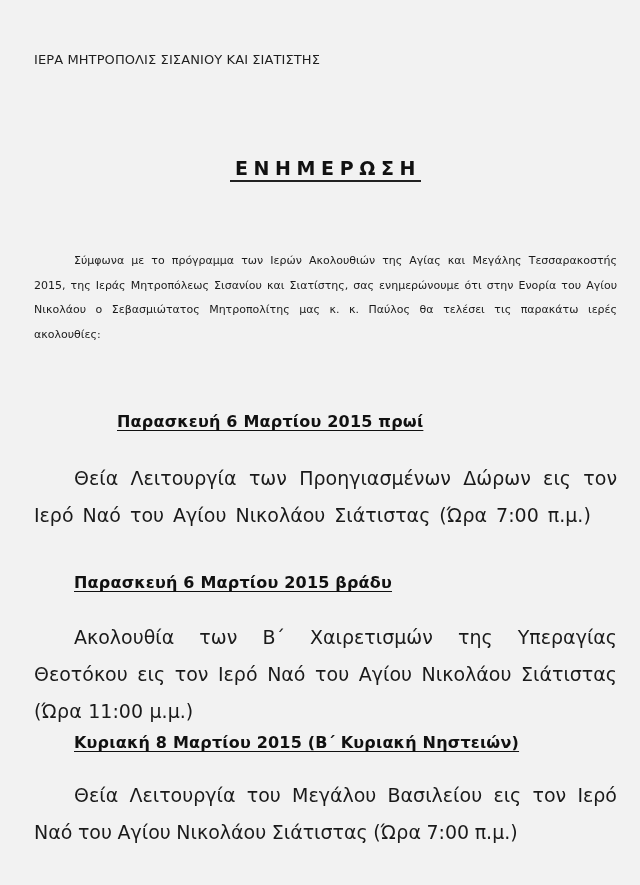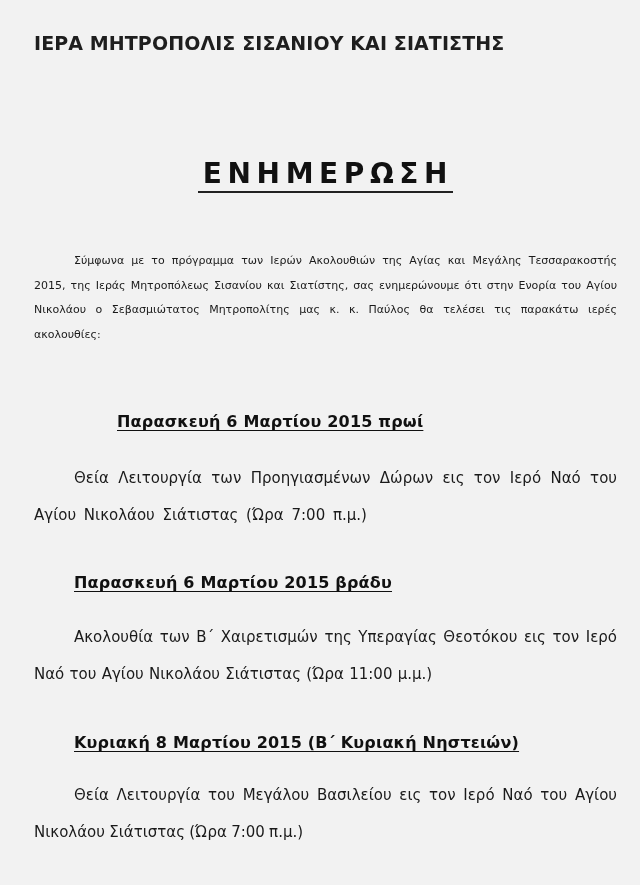--- a/index.html
+++ b/index.html
@@ -17,35 +17,34 @@
     }
     .page {
       position: absolute;
       left: 34px;
       top: 0;
       width: 583px;
     }
     .header {
       position: absolute;
       left: 0;
-      top: 33px;
-      font-size: 19px;
+      top: 49px;
+      font-size: 13px;
       line-height: 21px;
       color: #1e1e1e;
       letter-spacing: 0.1px;
-      font-weight: bold;
     }
     .header div { white-space: nowrap; }
     .title {
       position: absolute;
       top: 157px;
       left: 0;
       width: 583px;
       text-align: center;
-      font-size: 28px;
+      font-size: 19px;
       font-weight: bold;
       letter-spacing: 5.6px;
       color: #111;
     }
     .title span {
       display: inline-block;
       border-bottom: 2px solid #222;
       padding-bottom: 1px;
       padding-left: 5px;
     }
@@ -69,21 +68,21 @@
       text-decoration: underline;
       text-underline-offset: 3px;
       color: #111;
       white-space: nowrap;
       letter-spacing: 0.2px;
     }
     .section-body {
       position: absolute;
       left: 0;
       width: 583px;
-      font-size: 15px;
+      font-size: 19px;
       line-height: 37px;
       text-align: justify;
       text-indent: 40px;
       color: #1a1a1a;
     }
     .h1 { top: 412px; margin-left: 43px; }
     .b1 { top: 460px; word-spacing: 3px; }
     .h2 { top: 573px; }
     .b2 { top: 619px; word-spacing: 0.5px; }
     .h3 { top: 733px; }

